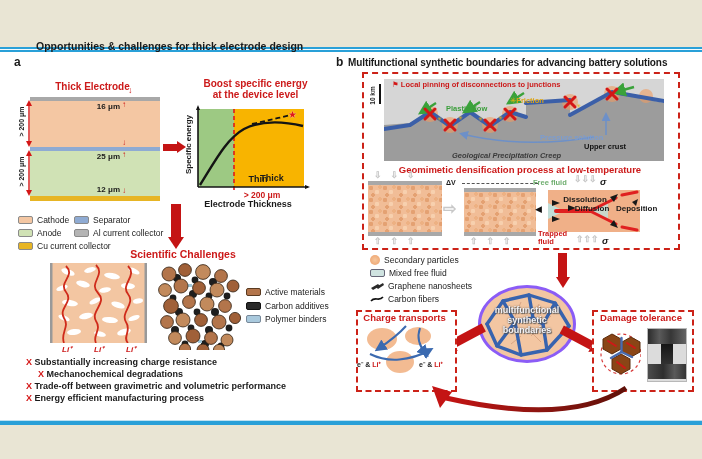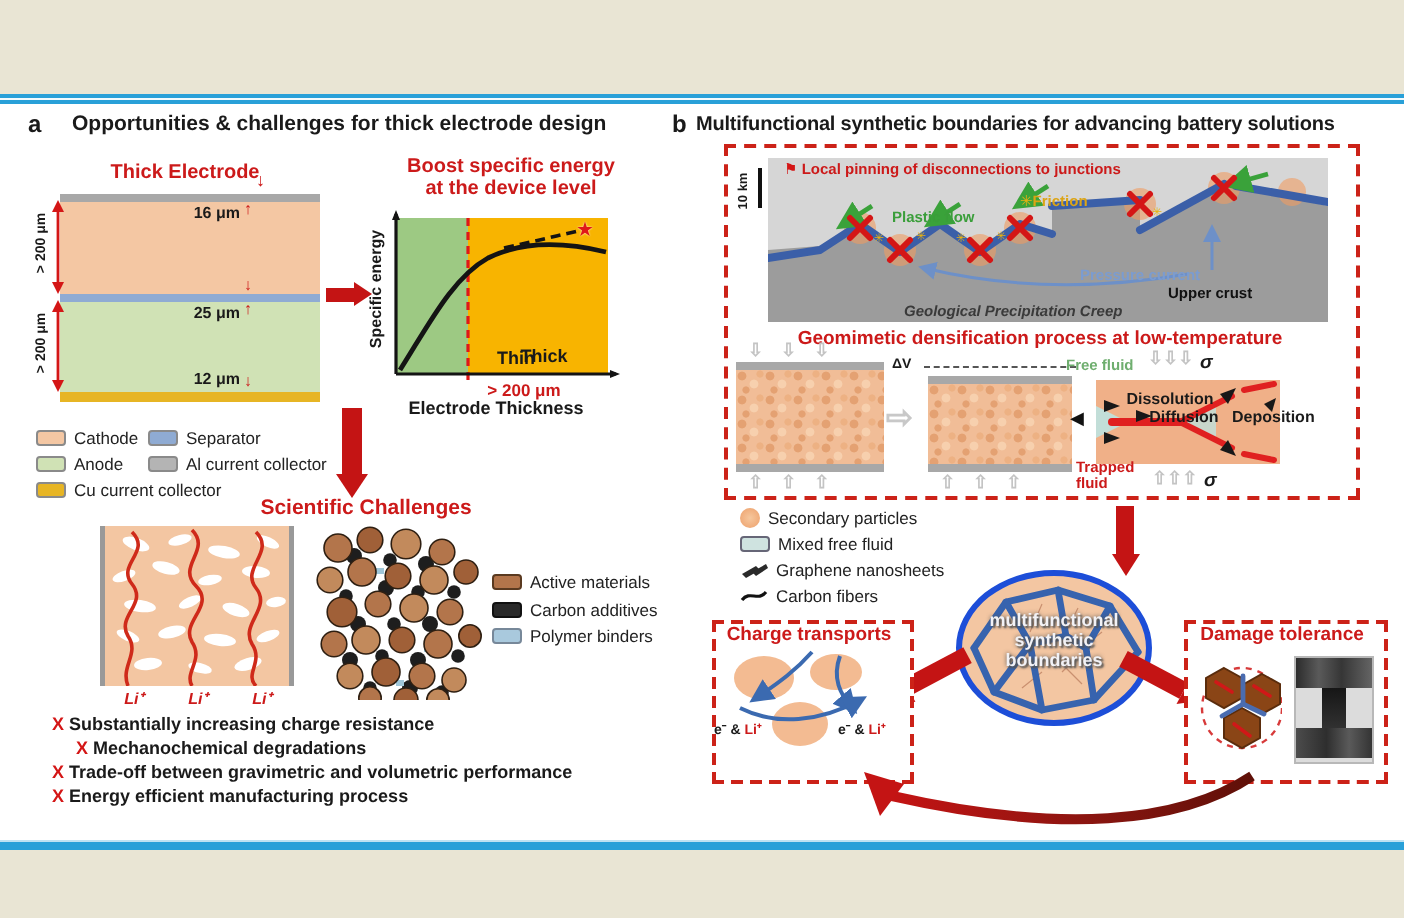--- a/index.html
+++ b/index.html
@@ -25,36 +25,36 @@
     radial-gradient(circle at 9px 7px,#f7d0ae 2px,transparent 2.4px),
     radial-gradient(circle at 5px 10px,#e4a172 1.6px,transparent 2px),
     radial-gradient(circle at 12px 2px,#edb183 1.6px,transparent 2px);
     background-size:14px 12px;}
   .dashbox{border:2px dashed #cc2218;background:#fff;}
   .photo{background:#dcdcdc;border:1px solid #b8b8b8;}
   .ph-top{height:15px;background:linear-gradient(90deg,#2c2c2c,#5a5a5a 30%,#363636 60%,#646464);}
   .ph-mid{width:12px;height:20px;margin:0 auto;background:linear-gradient(#161616,#313131);}
   .ph-bot{height:15px;background:linear-gradient(90deg,#4c4c4c,#2e2e2e 40%,#5a5a5a 70%,#343434);}
   .press{color:#c4c4c4;font-size:9px;letter-spacing:9px;font-weight:bold;}
-  .hub{position:absolute;border:3px solid #1d4ed8;border-radius:50%;background:#f3c6a2;overflow:hidden;}
+  .hub{position:absolute;border:3px solid #8b5cf6;border-radius:50%;background:#f3c6a2;overflow:hidden;}
   .hubtxt{position:absolute;width:100%;text-align:center;color:#f2f2f6;font-weight:bold;font-size:9px;line-height:10px;
           text-shadow:0 0 2px #555,1px 1px 1px #555;}
 </style>
 </head>
 <body>
 
 <div class="stage">
 
   <div class="band" style="top:0;height:47px;"></div>
   <div class="rule-top" style="top:47px;"></div>
   <div class="rule-bot" style="top:420px;"></div>
   <div class="band" style="top:425px;height:34px;"></div>
 
   <div class="abs b" style="left:14px;top:55px;font-size:12px;">a</div>
-  <div class="abs b" style="left:36px;top:56px;font-size:10.5px;">Opportunities &amp; challenges for thick electrode design</div>
+  <div class="abs b" style="left:36px;top:40px;font-size:10.5px;">Opportunities &amp; challenges for thick electrode design</div>
 
   <div class="abs b red ctr" style="left:45px;top:81px;width:95px;font-size:10px;">Thick Electrode</div>
   <span class="abs red b" style="left:128px;top:85px;font-size:9px;">↓</span>
 
   <div class="abs" style="left:30px;top:97px;width:130px;">
     <div style="height:4px;background:#a8a8a8;"></div>
     <div style="height:46px;background:#f4c7a3;"></div>
     <div style="height:4px;background:#8fabd3;"></div>
     <div style="height:45px;background:#d0e2b5;"></div>
     <div style="height:5px;background:#e7b524;"></div>
@@ -274,21 +274,21 @@
         <path d="M121,30 L131,40 M131,30 L121,40"></path>
       <path d="M181,18 L191,28 M191,18 L181,28"></path>
         <path d="M223,10 L233,20 M233,10 L223,20"></path>
     </g>
   </svg>
   <div class="abs" style="left:379px;top:84px;width:2px;height:20px;background:#111;"></div>
   <div class="abs rot b ctr" style="left:354px;top:92px;width:36px;font-size:6.5px;">10 km</div>
   <div class="abs" style="left:392px;top:80px;font-size:7.5px;"><span style="color:#d41616;">⚑</span> <span class="b red">Local pinning of disconnections to junctions</span></div>
   <div class="abs" style="left:510px;top:96px;font-size:7.5px;"><span style="color:#e8b212;">✳</span><span class="b" style="color:#dca415;">Friction</span></div>
   <div class="abs b" style="left:446px;top:104px;font-size:7.5px;color:#3a9e3a;">Plastic flow</div>
-  <div class="abs b" style="left:540px;top:133px;font-size:7.5px;color:#7b9cd0;">Pressure current</div>
+  <div class="abs b" style="left:540px;top:133px;font-size:7.5px;color:#7b9cd0;">Pressure solution</div>
   <div class="abs b" style="left:584px;top:142px;font-size:7.5px;color:#111;">Upper crust</div>
   <div class="abs b" style="left:452px;top:151px;font-size:7.5px;font-style:italic;color:#3a3a3a;">Geological Precipitation Creep</div>
 
   <div class="abs b red ctr" style="left:382px;top:164px;width:276px;font-size:9.5px;">Geomimetic densification process at low-temperature</div>
 
   <div class="abs press" style="left:374px;top:170px;">⇩⇩⇩</div>
   <div class="abs" style="left:368px;top:181px;width:74px;height:4px;background:#a8a8a8;"></div>
   <div class="abs granules" style="left:368px;top:185px;width:74px;height:47px;"></div>
   <div class="abs" style="left:368px;top:232px;width:74px;height:4px;background:#a8a8a8;"></div>
   <div class="abs press" style="left:374px;top:236px;">⇧⇧⇧</div>

